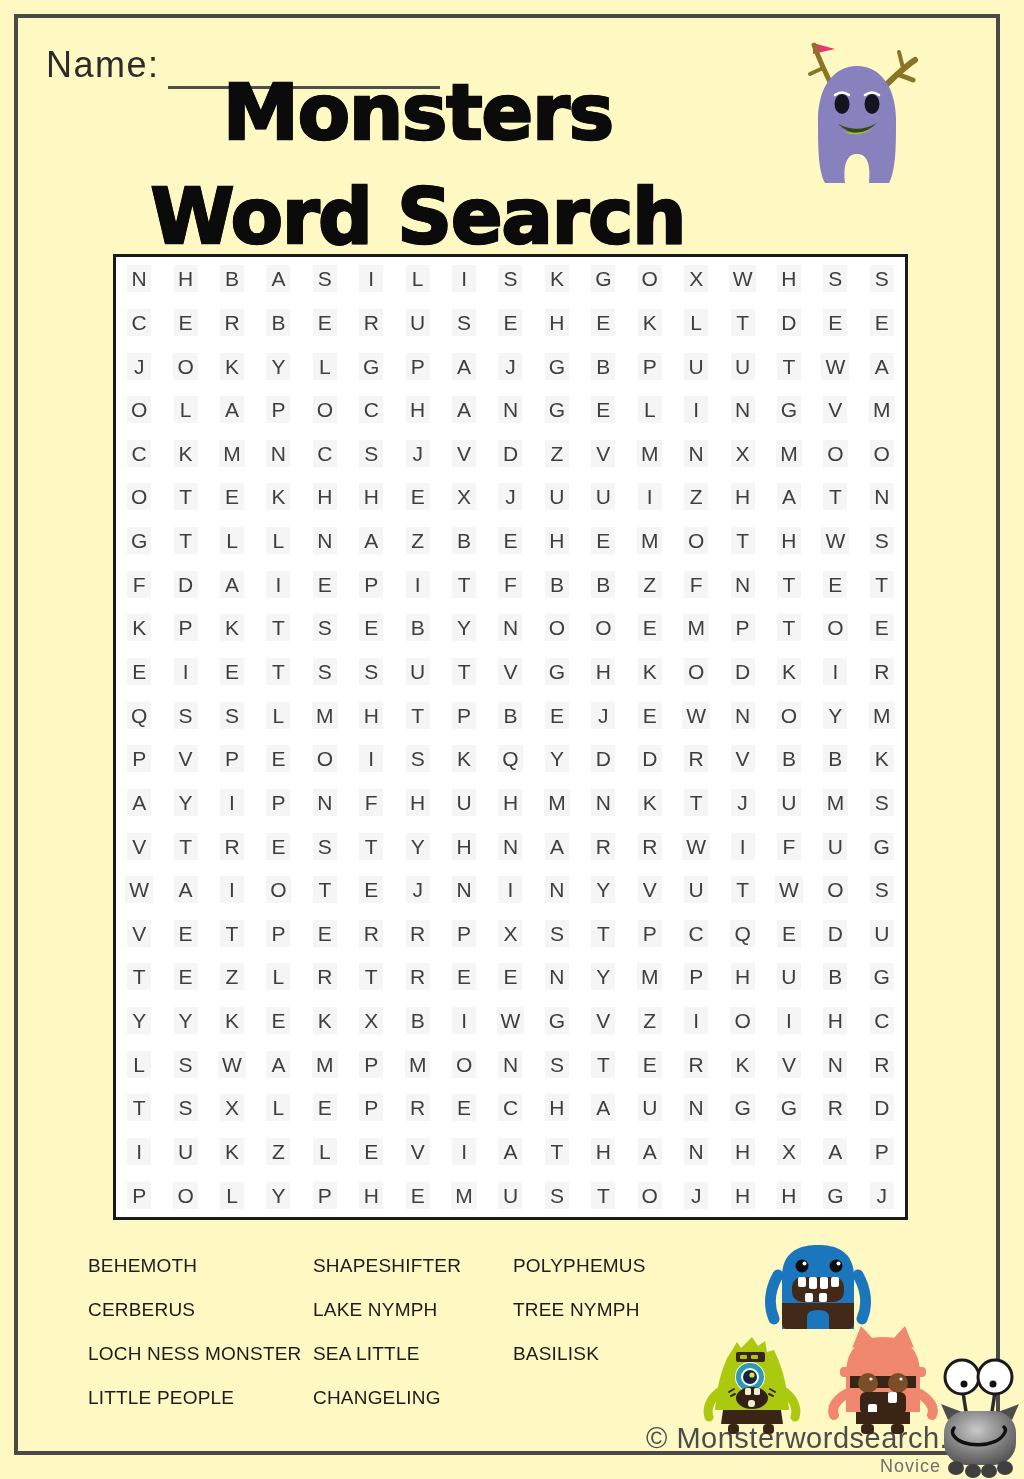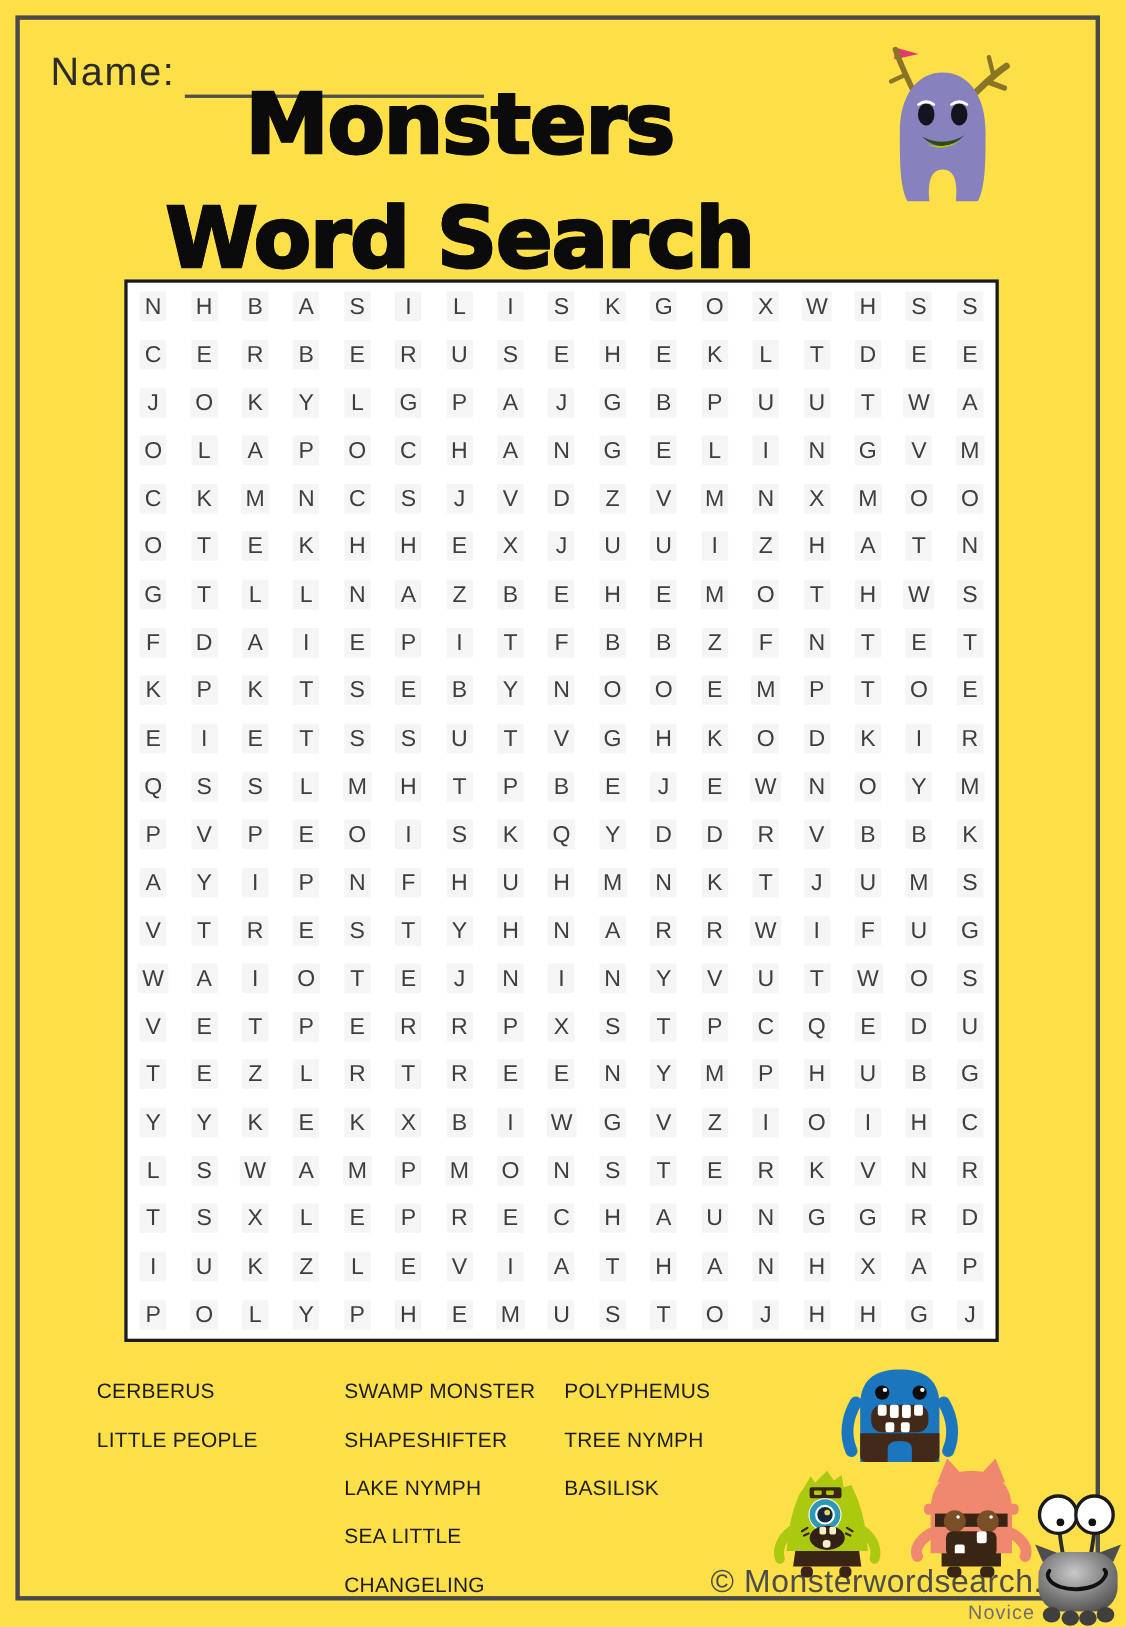--- a/index.html
+++ b/index.html
@@ -1,18 +1,18 @@
 <!DOCTYPE html>
 <html><head>
 <meta charset="utf-8">
 <style>
   html,body{margin:0;padding:0;background:#e8e8e8;}
   .page{
     position:relative;width:1024px;height:1479px;margin:0 auto;
-    background:#fde047;overflow:hidden;
+    background:#fef9c3;overflow:hidden;
     font-family:"Liberation Sans",sans-serif;
   }
   .frame{
     position:absolute;left:14px;top:14px;width:986px;height:1441px;
     border:4px solid #4a4a4a;box-sizing:border-box;z-index:1;
   }
   
   .name-label{
     position:absolute;left:46px;top:44px;font-size:36px;color:#2b2b2b;
     letter-spacing:1.5px;z-index:2;
@@ -1220,25 +1220,26 @@
       <span class="cell">
         <i>G</i>
       </span>
       <span class="cell">
         <i>J</i>
       </span>
     </div>
 
   <div class="words">
       <div class="word-col">
+        <div class="word">BEHEMOTH</div>
         <div class="word">CERBERUS</div>
+        <div class="word">LOCH NESS MONSTER</div>
         <div class="word">LITTLE PEOPLE</div>
       </div>
       <div class="word-col">
-        <div class="word">SWAMP MONSTER</div>
         <div class="word">SHAPESHIFTER</div>
         <div class="word">LAKE NYMPH</div>
         <div class="word">SEA LITTLE</div>
         <div class="word">CHANGELING</div>
       </div>
       <div class="word-col">
         <div class="word">POLYPHEMUS</div>
         <div class="word">TREE NYMPH</div>
         <div class="word">BASILISK</div>
       </div>

